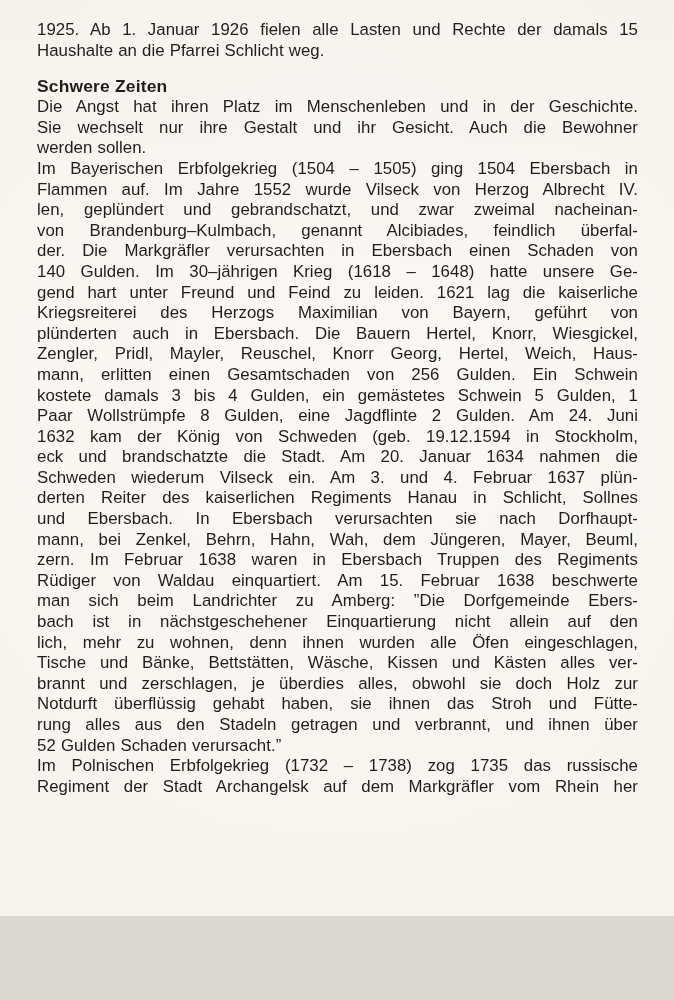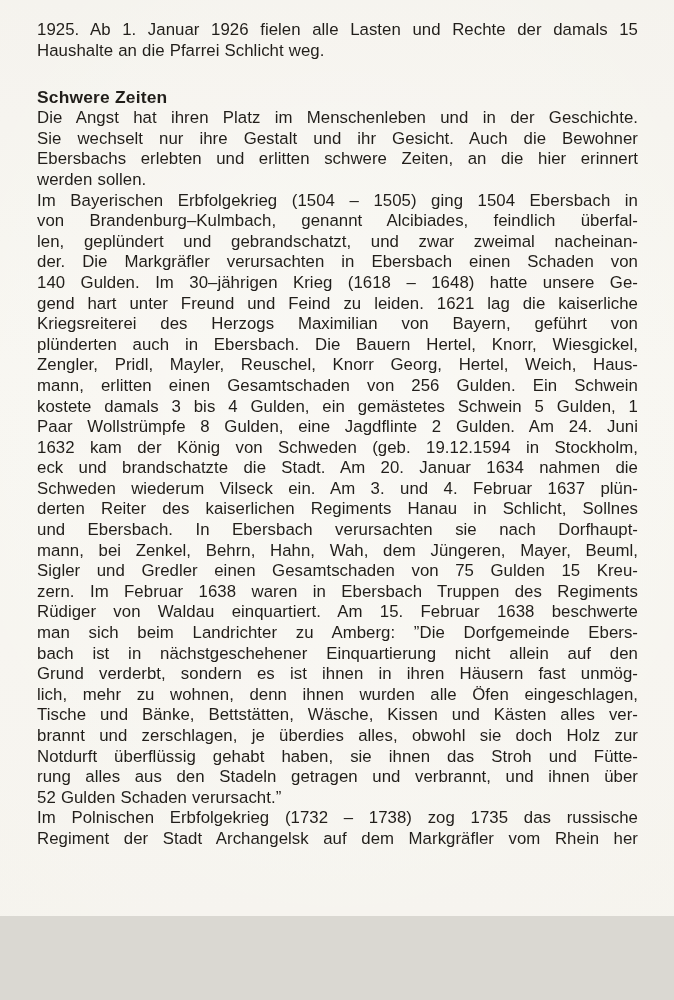--- a/index.html
+++ b/index.html
@@ -36,21 +36,21 @@
     white-space: nowrap;
   }
   .line.para-last {
     text-align-last: left;
     white-space: normal;
   }
   .heading {
     font-weight: bold;
     font-size: 17.4px;
     line-height: 21px;
-    margin-top: 26px;
+    margin-top: 15px;
     letter-spacing: 0.2px;
   }
   .folio {
     position: absolute;
     left: 52px;
     top: 959px;
     font-family: "DejaVu Serif", "Liberation Serif", serif;
     font-size: 12px;
     color: #2a2722;
     letter-spacing: 1px;
@@ -72,48 +72,46 @@
 <div class="page">
   <main class="text-block" id="text-block">
       <div class="para">
         <div class="line">1925. Ab 1. Januar 1926 fielen alle Lasten und Rechte der damals 15</div>
         <div class="line para-last">Haushalte an die Pfarrei Schlicht weg.</div>
       </div>
       <div class="heading">Schwere Zeiten</div>
       <div class="para">
         <div class="line">Die Angst hat ihren Platz im Menschenleben und in der Geschichte.</div>
         <div class="line">Sie wechselt nur ihre Gestalt und ihr Gesicht. Auch die Bewohner</div>
-        <div class="line">Ebersbachs erlebten und erlitten schwere Zeiten, an die hier erinnert</div>
         <div class="line para-last">werden sollen.</div>
       </div>
       <div class="para">
         <div class="line">Im Bayerischen Erbfolgekrieg (1504 – 1505) ging 1504 Ebersbach in</div>
+        <div class="line">Flammen auf. Im Jahre 1552 wurde Vilseck von Herzog Albrecht IV.</div>
+        <div class="line">len, geplündert und gebrandschatzt, und zwar zweimal nacheinan-</div>
         <div class="line">von Brandenburg–Kulmbach, genannt Alcibiades, feindlich überfal-</div>
-        <div class="line">len, geplündert und gebrandschatzt, und zwar zweimal nacheinan-</div>
         <div class="line">der. Die Markgräfler verursachten in Ebersbach einen Schaden von</div>
         <div class="line">140 Gulden. Im 30–jährigen Krieg (1618 – 1648) hatte unsere Ge-</div>
         <div class="line">gend hart unter Freund und Feind zu leiden. 1621 lag die kaiserliche</div>
         <div class="line">Kriegsreiterei des Herzogs Maximilian von Bayern, geführt von</div>
         <div class="line">plünderten auch in Ebersbach. Die Bauern Hertel, Knorr, Wiesgickel,</div>
         <div class="line">Zengler, Pridl, Mayler, Reuschel, Knorr Georg, Hertel, Weich, Haus-</div>
         <div class="line">mann, erlitten einen Gesamtschaden von 256 Gulden. Ein Schwein</div>
         <div class="line">kostete damals 3 bis 4 Gulden, ein gemästetes Schwein 5 Gulden, 1</div>
         <div class="line">Paar Wollstrümpfe 8 Gulden, eine Jagdflinte 2 Gulden. Am 24. Juni</div>
         <div class="line">1632 kam der König von Schweden (geb. 19.12.1594 in Stockholm,</div>
         <div class="line">eck und brandschatzte die Stadt. Am 20. Januar 1634 nahmen die</div>
         <div class="line">Schweden wiederum Vilseck ein. Am 3. und 4. Februar 1637 plün-</div>
         <div class="line">derten Reiter des kaiserlichen Regiments Hanau in Schlicht, Sollnes</div>
         <div class="line">und Ebersbach. In Ebersbach verursachten sie nach Dorfhaupt-</div>
         <div class="line">mann, bei Zenkel, Behrn, Hahn, Wah, dem Jüngeren, Mayer, Beuml,</div>
-        <div class="line">Sigler und Gredler einen Gesamtschaden von 75 Gulden 15 Kreu-</div>
         <div class="line">zern. Im Februar 1638 waren in Ebersbach Truppen des Regiments</div>
         <div class="line">Rüdiger von Waldau einquartiert. Am 15. Februar 1638 beschwerte</div>
         <div class="line">man sich beim Landrichter zu Amberg: ”Die Dorfgemeinde Ebers-</div>
         <div class="line">bach ist in nächstgeschehener Einquartierung nicht allein auf den</div>
-        <div class="line">Grund verderbt, sondern es ist ihnen in ihren Häusern fast unmög-</div>
         <div class="line">lich, mehr zu wohnen, denn ihnen wurden alle Öfen eingeschlagen,</div>
         <div class="line">Tische und Bänke, Bettstätten, Wäsche, Kissen und Kästen alles ver-</div>
         <div class="line">brannt und zerschlagen, je überdies alles, obwohl sie doch Holz zur</div>
         <div class="line">Notdurft überflüssig gehabt haben, sie ihnen das Stroh und Fütte-</div>
         <div class="line">rung alles aus den Stadeln getragen und verbrannt, und ihnen über</div>
         <div class="line para-last">52 Gulden Schaden verursacht.”</div>
       </div>
       <div class="para">
         <div class="line">Im Polnischen Erbfolgekrieg (1732 – 1738) zog 1735 das russische</div>
         <div class="line">Regiment der Stadt Archangelsk auf dem Markgräfler vom Rhein her</div>

